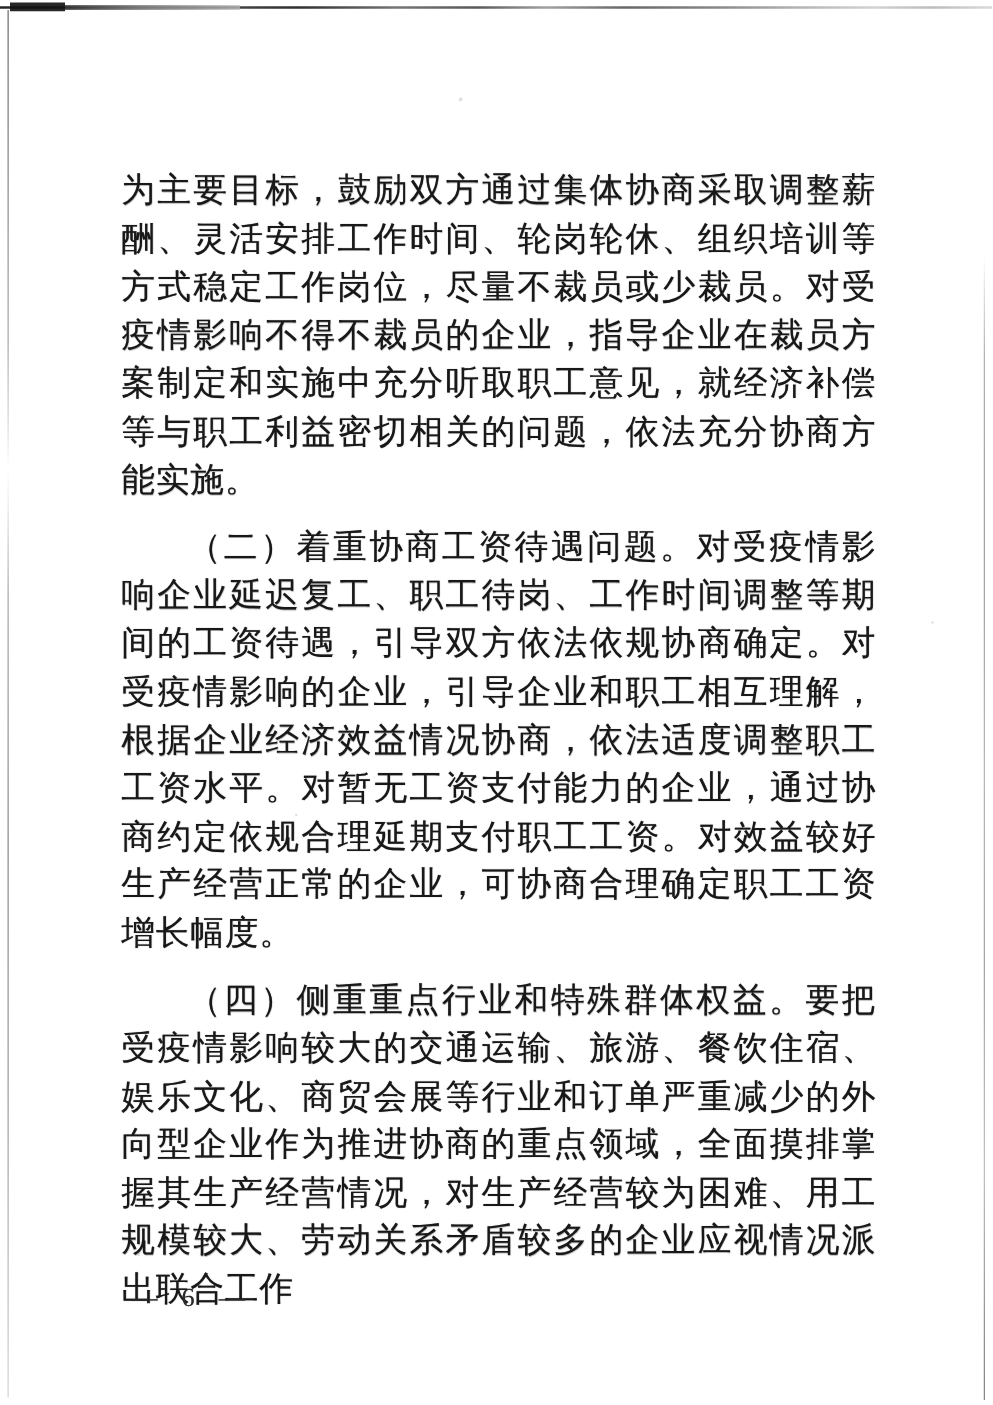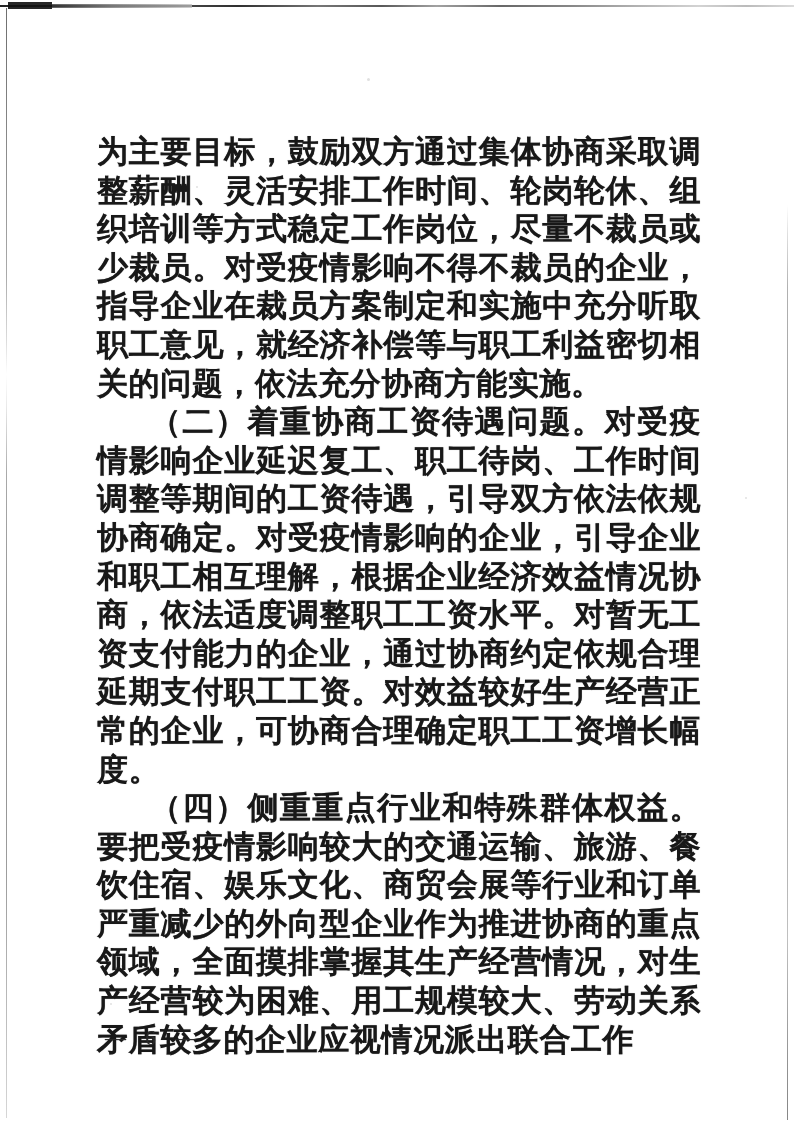--- a/index.html
+++ b/index.html
@@ -91,40 +91,39 @@
     position: absolute;
     left: 97px;
     top: 133px;
     width: 604px;
   }
 
   .para {
     margin: 0;
     color: #1c1c1c;
     font-family: "Liberation Serif", "DejaVu Serif", serif;
-    font-size: 31px;
+    font-size: 27px;
     line-height: 38.6px;
     text-align: justify;
     text-align-last: left;
     letter-spacing: 0.6px;
     text-justify: inter-character;
     word-break: break-all;
     -webkit-font-smoothing: none;
     text-shadow: 0 0 0.7px rgba(40,40,40,0.55),
                  0.3px 0.2px 0.6px rgba(70,70,70,0.35);
     filter: contrast(1.04);
-    font-weight: bold;
   }
 
   .para.indent {
     text-indent: 53px;
   }
 
   .para + .para {
-    margin-top: 0;
+    margin-top: 15px;
   }
 
   
   .page-footer {
     position: absolute;
     left: 105px;
     top: 1026px;
     color: #2a2a2a;
     font-family: "Liberation Serif", "DejaVu Serif", serif;
     font-size: 21px;

